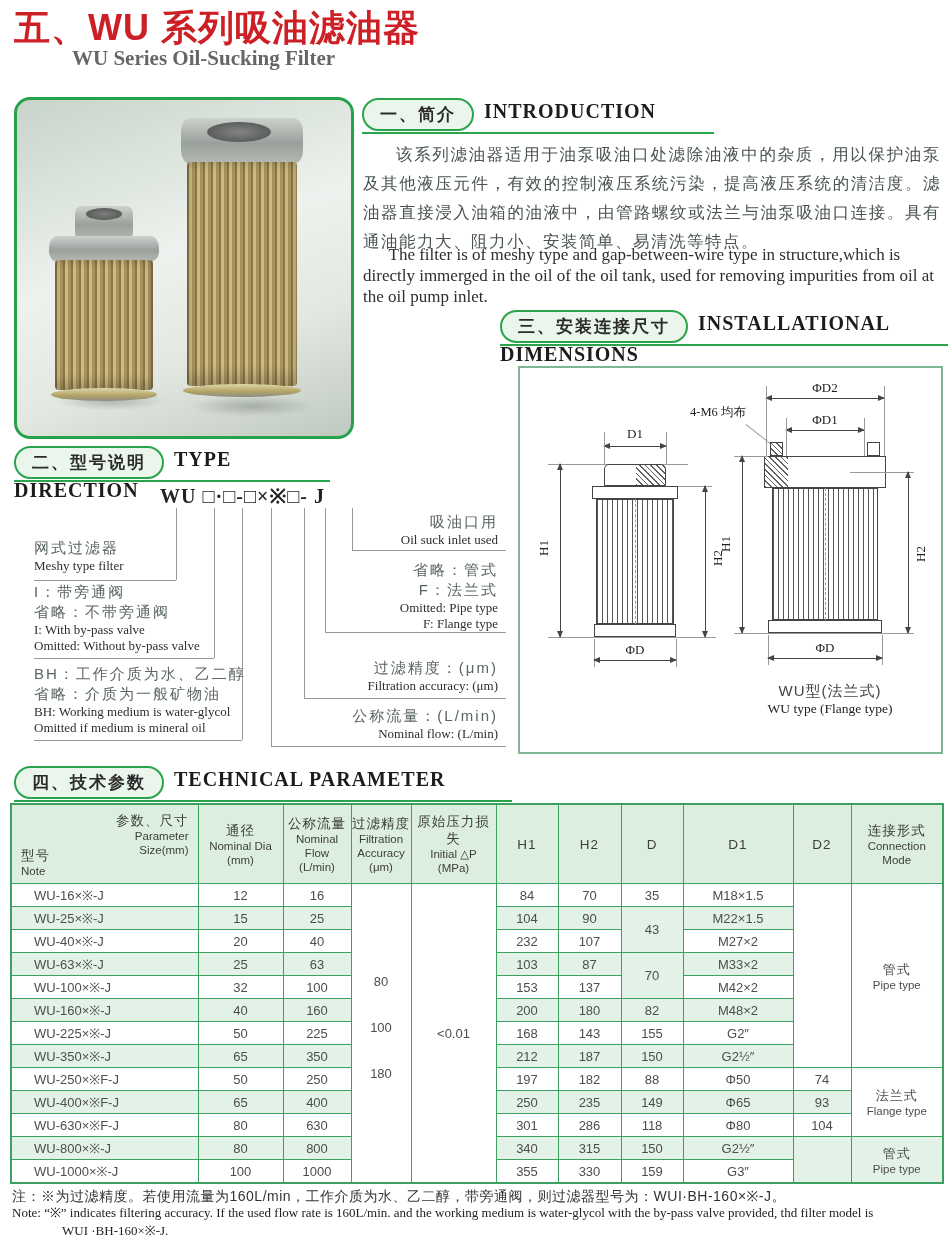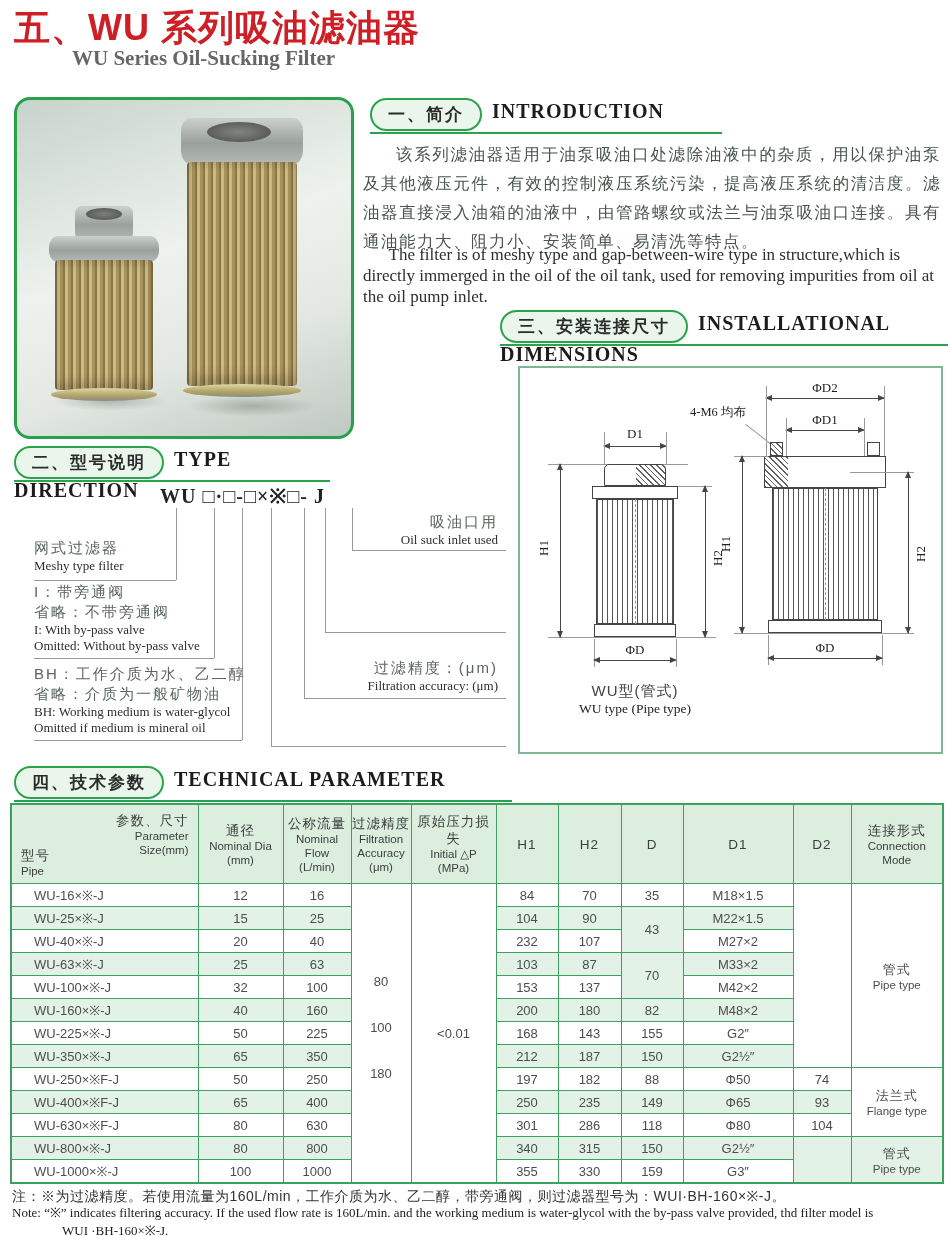--- a/index.html
+++ b/index.html
@@ -105,21 +105,21 @@
   </div>
 
   <div class="abs" style="left:160px;top:18px;width:130px;height:292px;">
     <div class="abs metal" style="left:4px;top:0;width:122px;height:46px;border-radius:10px/13px;"></div>
     <div class="abs" style="left:30px;top:4px;width:64px;height:20px;border-radius:50%;background:radial-gradient(#828582,#4a4d4a);"></div>
     <div class="abs pleat-tan" style="left:10px;top:44px;width:110px;height:224px;border-radius:4px;box-shadow:inset 0 -10px 12px rgba(0,0,0,.18), inset 0 4px 6px rgba(0,0,0,.12);"></div>
     <div class="abs" style="left:6px;top:266px;width:118px;height:13px;border-radius:50%;background:linear-gradient(180deg,#ded8ab,#b5a566 55%,#8d8b80);"></div>
   </div>
 </div>
 
-<div class="sec" style="left:370px;top:98px;width:352px;">
+<div class="sec" style="left:362px;top:98px;width:352px;">
   <div class="sec-line"></div>
   <span class="pill"><span>一、简介</span></span><span class="sec-en">INTRODUCTION</span>
 </div>
 <div class="intro-zh">该系列滤油器适用于油泵吸油口处滤除油液中的杂质，用以保护油泵及其他液压元件，有效的控制液压系统污染，提高液压系统的清洁度。滤油器直接浸入油箱的油液中，由管路螺纹或法兰与油泵吸油口连接。具有通油能力大、阻力小、安装简单、易清洗等特点。</div>
 <div class="intro-en">The filter is of meshy type and gap-between-wire type in structure,which is directly immerged in the oil of the oil tank, used for removing impurities from oil at the oil pump inlet.</div>
 
 <div class="sec" style="left:500px;top:310px;width:448px;">
   <div class="sec-line"></div>
   <span class="pill"><span>三、安装连接尺寸</span></span><span class="sec-en">INSTALLATIONAL DIMENSIONS</span>
 </div>
@@ -140,24 +140,20 @@
   <div class="oln" style="left:74px;top:256px;width:82px;height:13px;"></div>
   <i class="ln h" style="left:28px;top:269px;width:168px;"></i>
   <div class="dimv" style="left:40px;top:96px;height:173px;"></div>
   <div class="vlab" style="left:16px;top:172px;">H1</div>
   <div class="dimv" style="left:185px;top:118px;height:151px;"></div>
   <div class="vlab" style="left:190px;top:182px;">H2</div>
   <i class="ln v" style="left:74px;top:271px;height:28px;"></i>
   <i class="ln v" style="left:156px;top:271px;height:28px;"></i>
   <div class="dimh" style="left:74px;top:292px;width:82px;"></div>
   <div class="dlab" style="left:74px;top:274px;width:82px;">ΦD</div>
-  <div class="cap" style="left:40px;top:314px;width:150px;">
-    <div class="c1">WU型(管式)</div>
-    <div class="c2">WU type (Pipe type)</div>
-  </div>
 
   <div class="dlab" style="left:246px;top:12px;width:118px;">ΦD2</div>
   <div class="dimh" style="left:246px;top:30px;width:118px;"></div>
   <i class="ln v" style="left:246px;top:18px;height:70px;"></i>
   <i class="ln v" style="left:364px;top:18px;height:70px;"></i>
   <div class="dlab" style="left:266px;top:44px;width:78px;">ΦD1</div>
   <div class="dimh" style="left:266px;top:62px;width:78px;"></div>
   <i class="ln v" style="left:266px;top:50px;height:38px;"></i>
   <i class="ln v" style="left:344px;top:50px;height:38px;"></i>
   <div class="blab" style="left:170px;top:36px;">4-M6 均布</div>
@@ -173,20 +169,24 @@
   <i class="ln h" style="left:330px;top:104px;width:64px;"></i>
   <i class="ln h" style="left:214px;top:265px;width:180px;"></i>
   <div class="dimv" style="left:222px;top:88px;height:177px;"></div>
   <div class="vlab" style="left:198px;top:168px;">H1</div>
   <div class="dimv" style="left:388px;top:104px;height:161px;"></div>
   <div class="vlab" style="left:393px;top:178px;">H2</div>
   <i class="ln v" style="left:248px;top:267px;height:30px;"></i>
   <i class="ln v" style="left:362px;top:267px;height:30px;"></i>
   <div class="dimh" style="left:248px;top:290px;width:114px;"></div>
   <div class="dlab" style="left:248px;top:272px;width:114px;">ΦD</div>
+  <div class="cap" style="left:230px;top:314px;width:160px;">
+    <div class="c1">WU型(法兰式)</div>
+    <div class="c2">WU type (Flange type)</div>
+  </div>
 </div>
 
 <div class="sec" style="left:14px;top:446px;width:316px;">
   <div class="sec-line"></div>
   <span class="pill"><span>二、型号说明</span></span><span class="sec-en">TYPE DIRECTION</span>
 </div>
 
 <div class="typediag">
   <div class="code">WU □·□-□×※□- J</div>
 
@@ -220,23 +220,33 @@
     <div class="zh15">BH：工作介质为水、乙二醇</div>
     <div class="zh15">省略：介质为一般矿物油</div>
     <div class="en13">BH: Working medium is water-glycol</div>
     <div class="en13">Omitted if medium is mineral oil</div>
   </div>
 
   <div class="rg" style="top:30px;">
     <div class="zh15">吸油口用</div>
     <div class="en13">Oil suck inlet used</div>
   </div>
+  <div class="rg" style="top:78px;">
+    <div class="zh15">省略：管式</div>
+    <div class="zh15">F：法兰式</div>
+    <div class="en13">Omitted: Pipe type</div>
+    <div class="en13">F: Flange type</div>
+  </div>
   <div class="rg" style="top:176px;">
     <div class="zh15">过滤精度：(μm)</div>
     <div class="en13">Filtration accuracy: (μm)</div>
+  </div>
+  <div class="rg" style="top:224px;">
+    <div class="zh15">公称流量：(L/min)</div>
+    <div class="en13">Nominal flow: (L/min)</div>
   </div>
 </div>
 
 <div class="sec" style="left:14px;top:766px;width:498px;">
   <div class="sec-line"></div>
   <span class="pill"><span>四、技术参数</span></span><span class="sec-en">TECHNICAL PARAMETER</span>
 </div>
 
 <table class="params">
   <colgroup>
@@ -255,21 +265,21 @@
   <thead>
     <tr>
       <th class="corner">
         <div class="cor-tr">
           <div class="thz">参数、尺寸</div>
           <div class="the">Parameter</div>
           <div class="the">Size(mm)</div>
         </div>
         <div class="cor-bl">
           <div class="thz">型号</div>
-          <div class="the">Pipe</div>
+          <div class="the">Note</div>
         </div>
       </th>
       <th>
           <div class="thz">通径</div>
           <div class="the">Nominal Dia</div>
           <div class="the">(mm)</div>
         </th>
       <th>
           <div class="thz">公称流量</div>
           <div class="the">Nominal</div>

